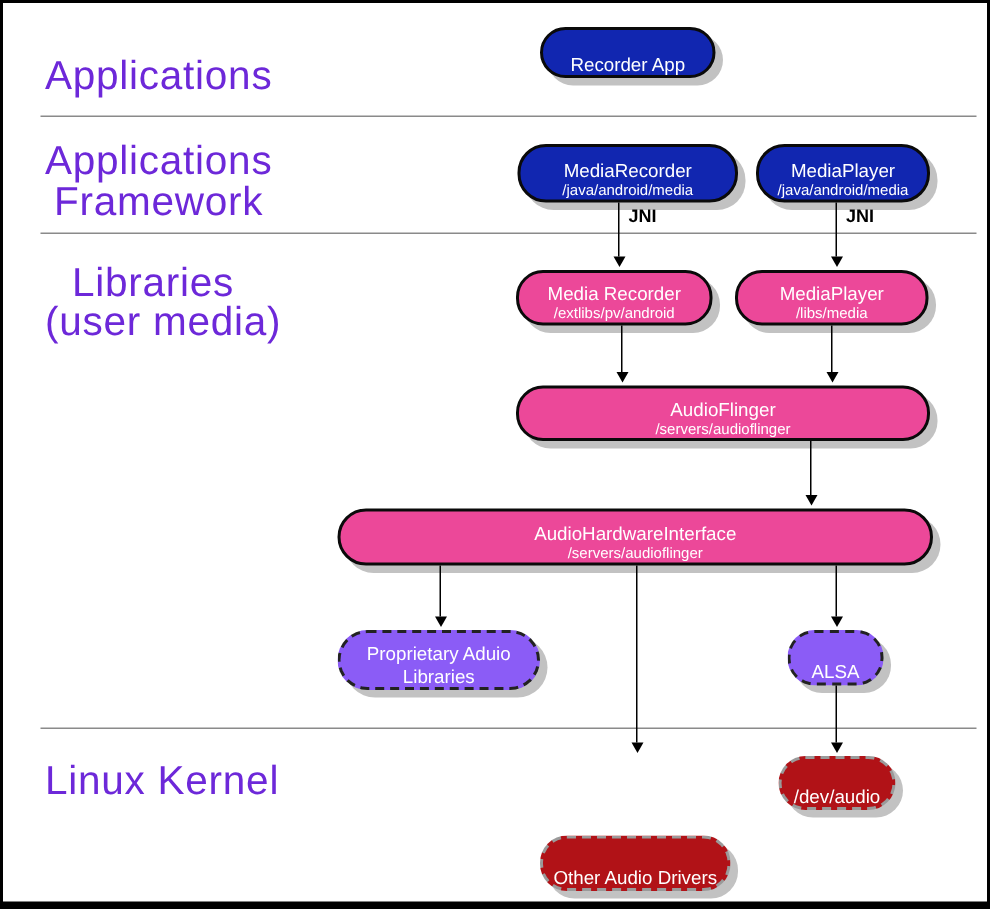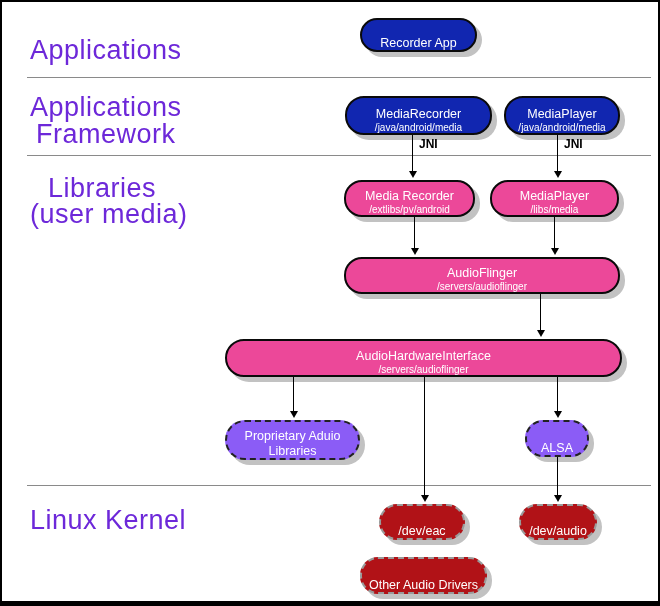--- a/index.html
+++ b/index.html
@@ -100,23 +100,20 @@
 
   <div class="pill green-dashed" style="left:223px;top:418px;width:135px;height:40px;border-radius:20px">
     <div class="t" style="padding:0 10px">Proprietary Aduio Libraries</div>
   </div>
   <div class="pill green-dashed" style="left:523px;top:418px;width:64px;height:37px;border-radius:18px">
     <div class="t">ALSA</div>
   </div>
 
   <div class="arrow" style="left:555px;top:455px;height:38px"></div>
 
-  <div class="pill red-dashed" style="left:377px;top:502px;width:86px;height:36px;border-radius:18px">
-    <div class="t">/dev/eac</div>
-  </div>
   <div class="pill red-dashed" style="left:517px;top:502px;width:78px;height:36px;border-radius:18px">
     <div class="t">/dev/audio</div>
   </div>
 
   <div class="pill red-dashed" style="left:358px;top:555px;width:127px;height:37px;border-radius:18px">
     <div class="t">Other Audio Drivers</div>
   </div>
 
 </div>
 

